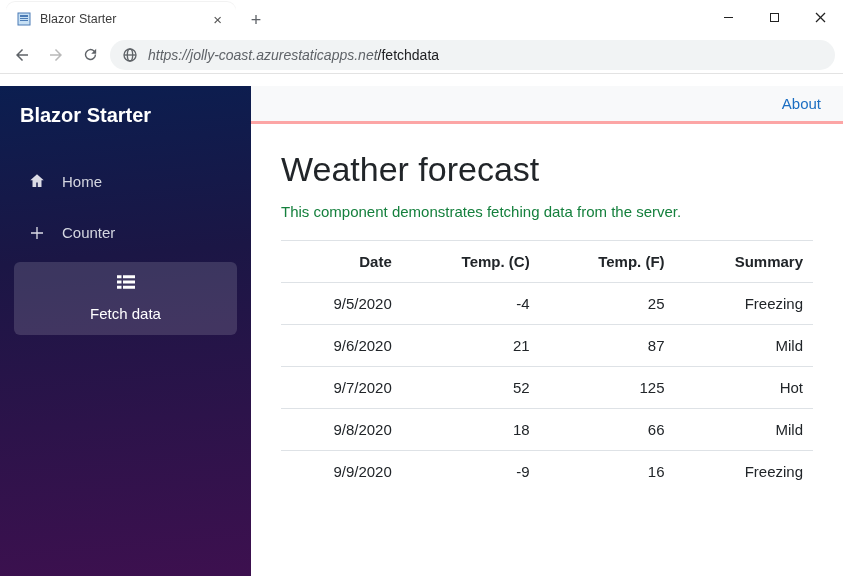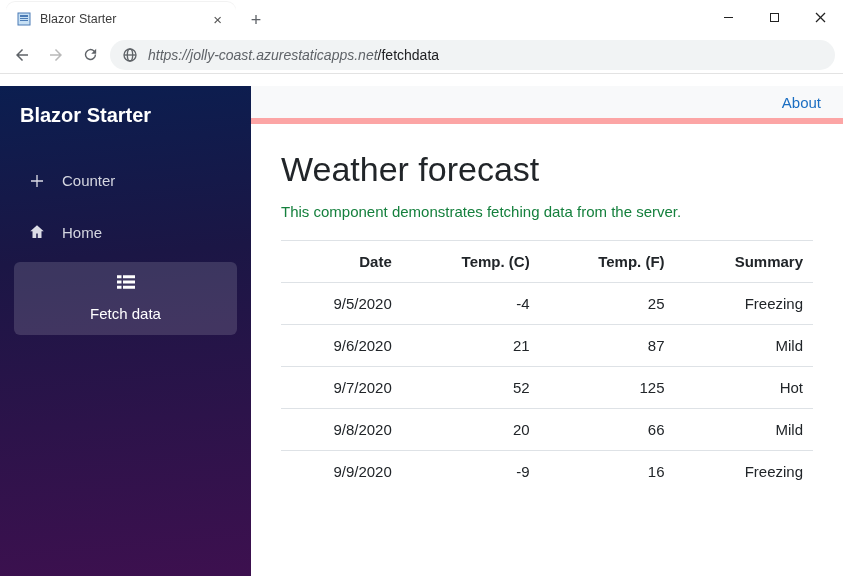--- a/index.html
+++ b/index.html
@@ -26,21 +26,21 @@
   
   .app { display:flex; height:490px; }
   .sidebar { width:251px; background: linear-gradient(175deg, #0b1e50 0%, #1b1645 35%, #3d104f 100%); color:#fff; display:flex; flex-direction:column; }
   .brand { padding:18px 20px 22px 20px; font-size:20px; font-weight:600; }
   .nav { padding:10px 14px; display:flex; flex-direction:column; gap:8px; }
   .nav-item { display:flex; align-items:center; gap:16px; padding:13px 14px; border-radius:6px; font-size:15px; color:#d4d6e0; cursor:pointer; }
   .nav-item.active { background:rgba(255,255,255,0.14); color:#fff;flex-direction:column; }
   .nav-item .icon { width:18px; display:flex; justify-content:center; color:#dcdce6; }
 
   .content { flex:1; background:#fff; display:flex; flex-direction:column; }
-  .topbar { display:flex; justify-content:flex-end; align-items:center; height:38px; padding:0 22px; background:#f8f9fa; border-bottom:6px solid #fca5a5; font-size:15px; }
+  .topbar { display:flex; justify-content:flex-end; align-items:center; height:38px; padding:0 22px; background:#f8f9fa; border-bottom:3px solid #fca5a5; font-size:15px; }
   .topbar a { color:#1b6ec2; text-decoration:none; }
   .page { padding:26px 30px 0 30px; }
   h1 { font-size:34px; font-weight:500; color:#212529; margin-bottom:14px; }
   .desc { font-size:15px; color:#15803d; margin-bottom:20px; }
   table { width:100%; border-collapse:collapse; font-size:15px; }
   th, td { text-align:right; padding:12px 10px 12px 0; border-top:1px solid #dee2e6; }
   th { font-weight:700; color:#212529; }
   td { color:#212529; }
 
   svg { display:block; }
@@ -110,33 +110,33 @@
     </div>
   </div>
 </div>
 
 <div class="app">
   <aside class="sidebar">
     <div class="brand">Blazor Starter</div>
     <nav class="nav">
       <div class="nav-item">
         <span class="icon">
+            <svg width="18" height="18" viewBox="0 0 24 24">
+              <path d="M12 3l9 8h-3v9h-5v-6H11v6H6v-9H3z" fill="#dcdce6"></path>
+            </svg>
+          </span>
+        <span>Home</span>
+      </div>
+      <div class="nav-item">
+        <span class="icon">
             <svg width="16" height="16" viewBox="0 0 24 24">
               <path d="M11 3h2v8h8v2h-8v8h-2v-8H3v-2h8z" fill="#dcdce6"></path>
             </svg>
           </span>
         <span>Counter</span>
-      </div>
-      <div class="nav-item">
-        <span class="icon">
-            <svg width="18" height="18" viewBox="0 0 24 24">
-              <path d="M12 3l9 8h-3v9h-5v-6H11v6H6v-9H3z" fill="#dcdce6"></path>
-            </svg>
-          </span>
-        <span>Home</span>
       </div>
       <div class="nav-item active">
         <span class="icon">
             <svg width="18" height="14" viewBox="0 0 24 18">
               <rect x="0" y="0" width="6" height="4" fill="#fff"></rect>
               <rect x="8" y="0" width="16" height="4" fill="#fff"></rect>
               <rect x="0" y="7" width="6" height="4" fill="#fff"></rect>
               <rect x="8" y="7" width="16" height="4" fill="#fff"></rect>
               <rect x="0" y="14" width="6" height="4" fill="#fff"></rect>
               <rect x="8" y="14" width="16" height="4" fill="#fff"></rect>
@@ -177,21 +177,21 @@
               <td>Mild</td>
             </tr>
             <tr>
               <td>9/7/2020</td>
               <td>52</td>
               <td>125</td>
               <td>Hot</td>
             </tr>
             <tr>
               <td>9/8/2020</td>
-              <td>20</td>
+              <td>18</td>
               <td>66</td>
               <td>Mild</td>
             </tr>
             <tr>
               <td>9/9/2020</td>
               <td>-9</td>
               <td>16</td>
               <td>Freezing</td>
             </tr>
           </tbody>

